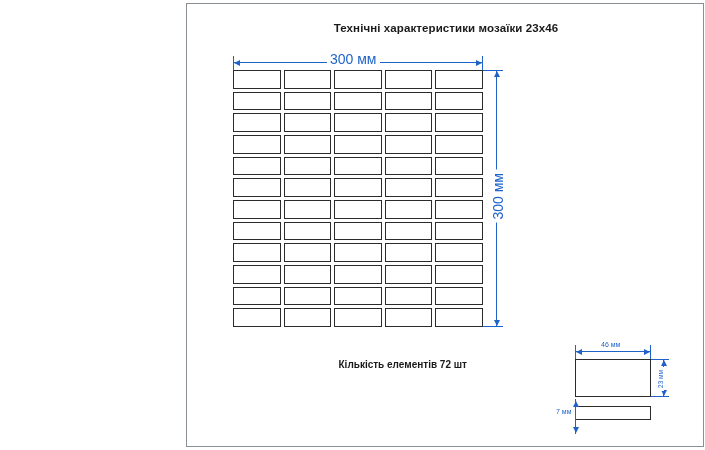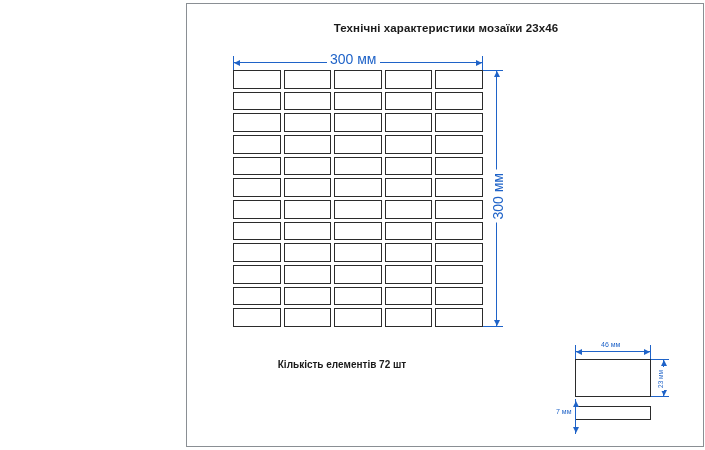--- a/index.html
+++ b/index.html
@@ -106,21 +106,21 @@
   .ext-line {
     position: absolute;
     background: #1f63c8;
   }
   
   #count-caption {
     position: absolute;
     left: 30px;
     top: 355px;
     width: 250px;
-    text-align: center;
+    text-align: right;
     font-size: 10px;
     font-weight: bold;
     color: #1a1a1a;
   }
   
   #detail-face {
     position: absolute;
     left: 388px;
     top: 355px;
     width: 76px;

